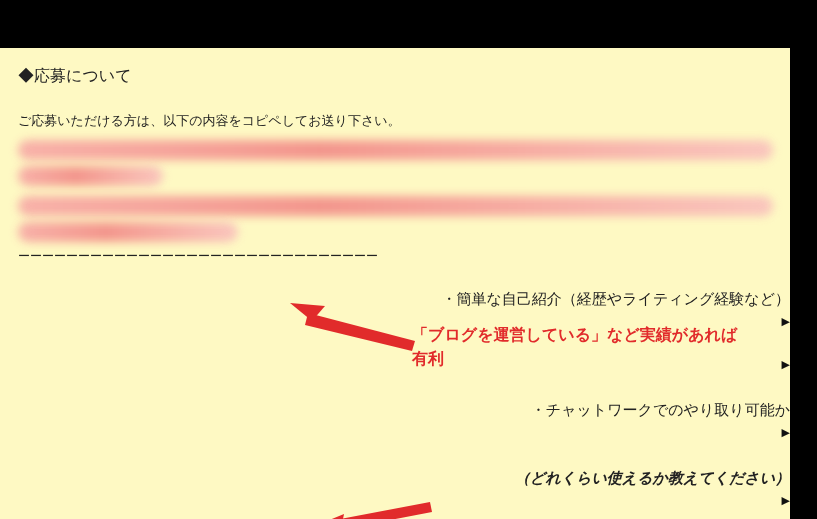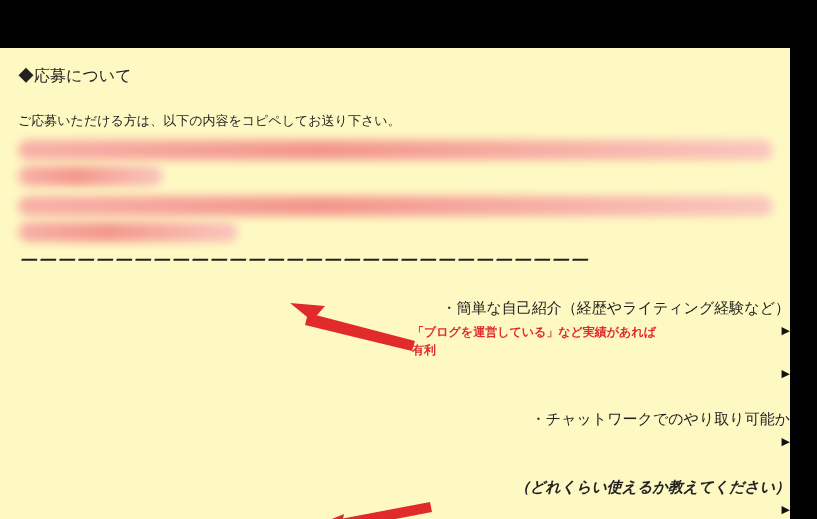--- a/index.html
+++ b/index.html
@@ -43,25 +43,24 @@
     border-radius:10px;
     background:linear-gradient(90deg,#f7a9a6 0%, #f28b87 40%, #f6a6a2 70%, #f9c0bd 100%);
     filter:blur(5px);
     opacity:0.9;
   }
   .blurred .l1{top:0;left:0;right:0;}
   .blurred .l2{top:26px;left:0;width:145px;}
   .blurred .l3{top:56px;left:0;right:0;}
   .blurred .l4{top:82px;left:0;width:220px;}
   .divider{
-    font-size:19px;
+    font-size:12px;
     letter-spacing:0;
     margin-bottom:25px;
     color:#222;
-    font-style:italic;
   }
   .item{
     margin-bottom:30px;
     font-size:15px;
     position:relative;
     text-align:right;
   }
   .item .label{
     display:block;
   }
@@ -74,21 +73,21 @@
   .item .extra{
     display:block;
     font-weight:700;
     margin-top:2px;
     font-style:italic;
   }
   .annot{
     position:absolute;
     color:#e12b2b;
     font-weight:700;
-    font-size:12px;
+    font-size:16px;
     line-height:1.5;
     white-space:nowrap;
   }
   .arrow{
     position:absolute;
     pointer-events:none;
   }
 </style>
 </head>
 <body>

